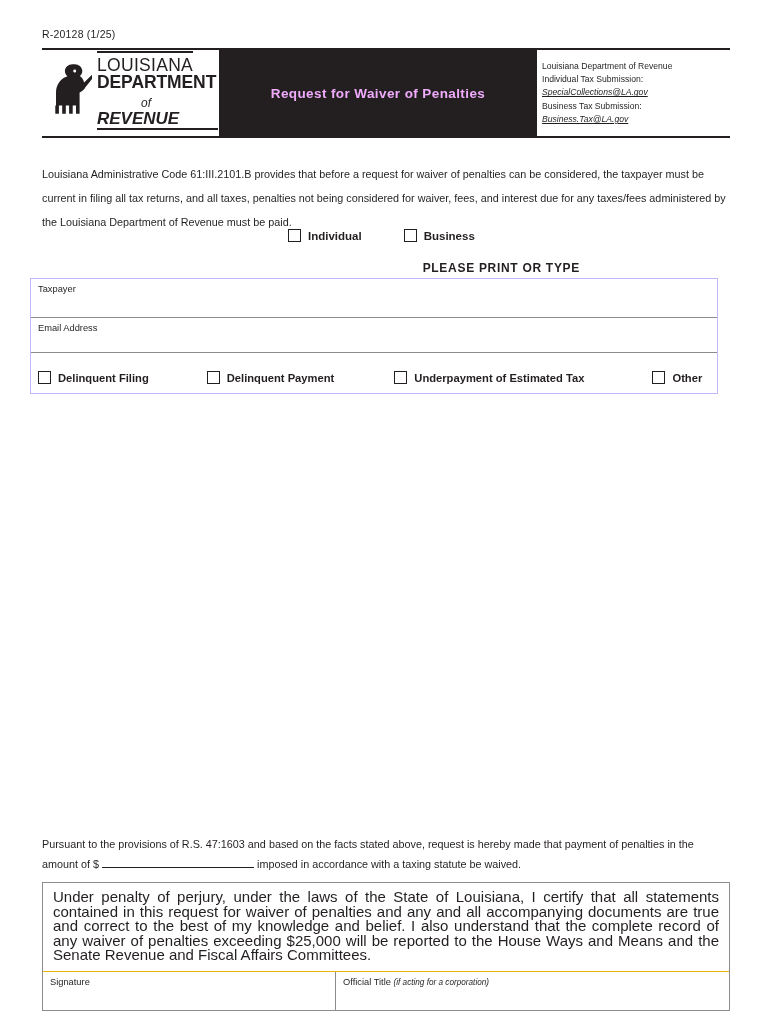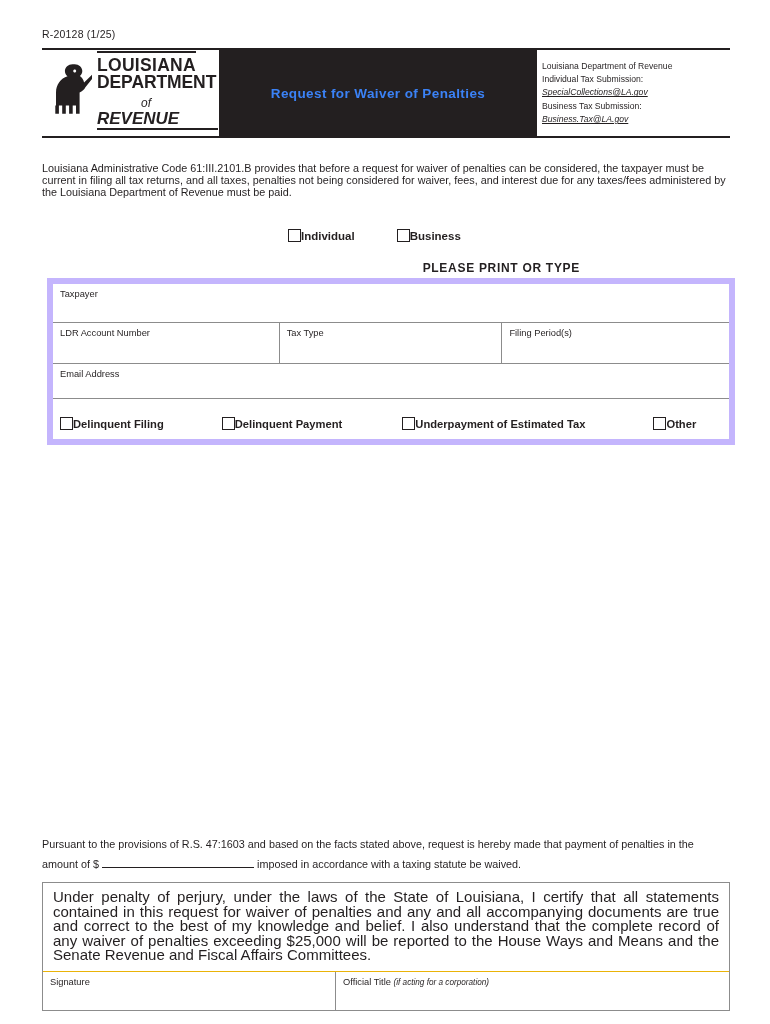--- a/index.html
+++ b/index.html
@@ -55,21 +55,21 @@
     box-sizing: border-box;
   }
   .pelican { flex: 0 0 auto; margin-right: 5px; }
   .logo-type {
     font-family: "Liberation Sans", sans-serif;
     line-height: 1;
     color: #231f20;
   }
   .logo-line1 {
     font-size: 17.5px;
-    font-weight: bold;
+    font-weight: normal;
     letter-spacing: .3px;
     border-top: 2px solid #231f20;
     padding-top: 2px;
   }
   .logo-line2 {
     font-size: 17.5px;
     font-weight: bold;
     letter-spacing: -0.1px;
     margin-top: 1px;
   }
@@ -94,21 +94,21 @@
     left: 177px;
     top: 0;
     width: 318px;
     height: 86px;
     background: #231f20;
     display: flex;
     align-items: center;
     justify-content: center;
   }
   .title-bar span {
-    color: #3b82f6;
+    color: #f0abfc;
     font-size: 13.5px;
     font-weight: bold;
     letter-spacing: .4px;
   }
 
   .contact {
     position: absolute;
     left: 500px;
     top: 0;
     width: 186px;
@@ -127,21 +127,21 @@
     color: #231f20;
   }
 
   
   .intro {
     position: absolute;
     left: 42px;
     top: 162px;
     width: 690px;
     font-size: 10.8px;
-    line-height: 12px;
+    line-height: 24px;
     color: #231f20;
   }
 
   
   .entity-row {
     position: absolute;
     left: 288px;
     top: 229px;
     display: flex;
     align-items: center;
@@ -150,42 +150,43 @@
   .cb-item { display: flex; align-items: center; }
   .cb {
     width: 13px;
     height: 13px;
     border: 1.6px solid #231f20;
     background: #fff;
     box-sizing: border-box;
     flex: 0 0 auto;
   }
   .cb-label {
+    margin-left: 7px;
     font-size: 11.5px;
     font-weight: bold;
     white-space: nowrap;
   }
 
   
   .print-type {
     position: absolute;
     right: 38px;
     top: 261px;
     font-size: 12px;
     font-weight: bold;
     letter-spacing: .7px;
   }
 
   
   .info-table {
     position: absolute;
-    left: 47px;
+    left: 30px;
     top: 278px;
     width: 688px;
-    border: 6px solid #c4b5fd;
+    border: 1px solid #c4b5fd;
     box-sizing: border-box;
   }
   .row { display: flex; border-bottom: 1px solid #8c8c8c; box-sizing: border-box; }
   .row.last { border-bottom: none; }
   .cell {
     box-sizing: border-box;
     padding: 5px 0 0 7px;
     position: relative;
   }
   .cell + .cell { border-left: 1px solid #8c8c8c; }
@@ -331,34 +332,20 @@
 
   <div class="info-table">
 
     <div class="row">
       <div class="cell w-full h-tall">
         <span class="field-label">Taxpayer</span>
         <span class="field-value"></span>
       </div>
     </div>
 
-    <div class="row">
-      <div class="cell w-a h-mid">
-        <span class="field-label">LDR Account Number</span>
-        <span class="field-value"></span>
-      </div>
-      <div class="cell w-b h-mid">
-        <span class="field-label">Tax Type</span>
-        <span class="field-value"></span>
-      </div>
-      <div class="cell w-c h-mid">
-        <span class="field-label">Filing Period(s)</span>
-        <span class="field-value"></span>
-      </div>
-    </div>
 
     <div class="row">
       <div class="cell w-full h-email">
         <span class="field-label">Email Address</span>
         <span class="field-value"></span>
       </div>
     </div>
 
     <div class="row last">
       <div class="cell w-full h-pen">

